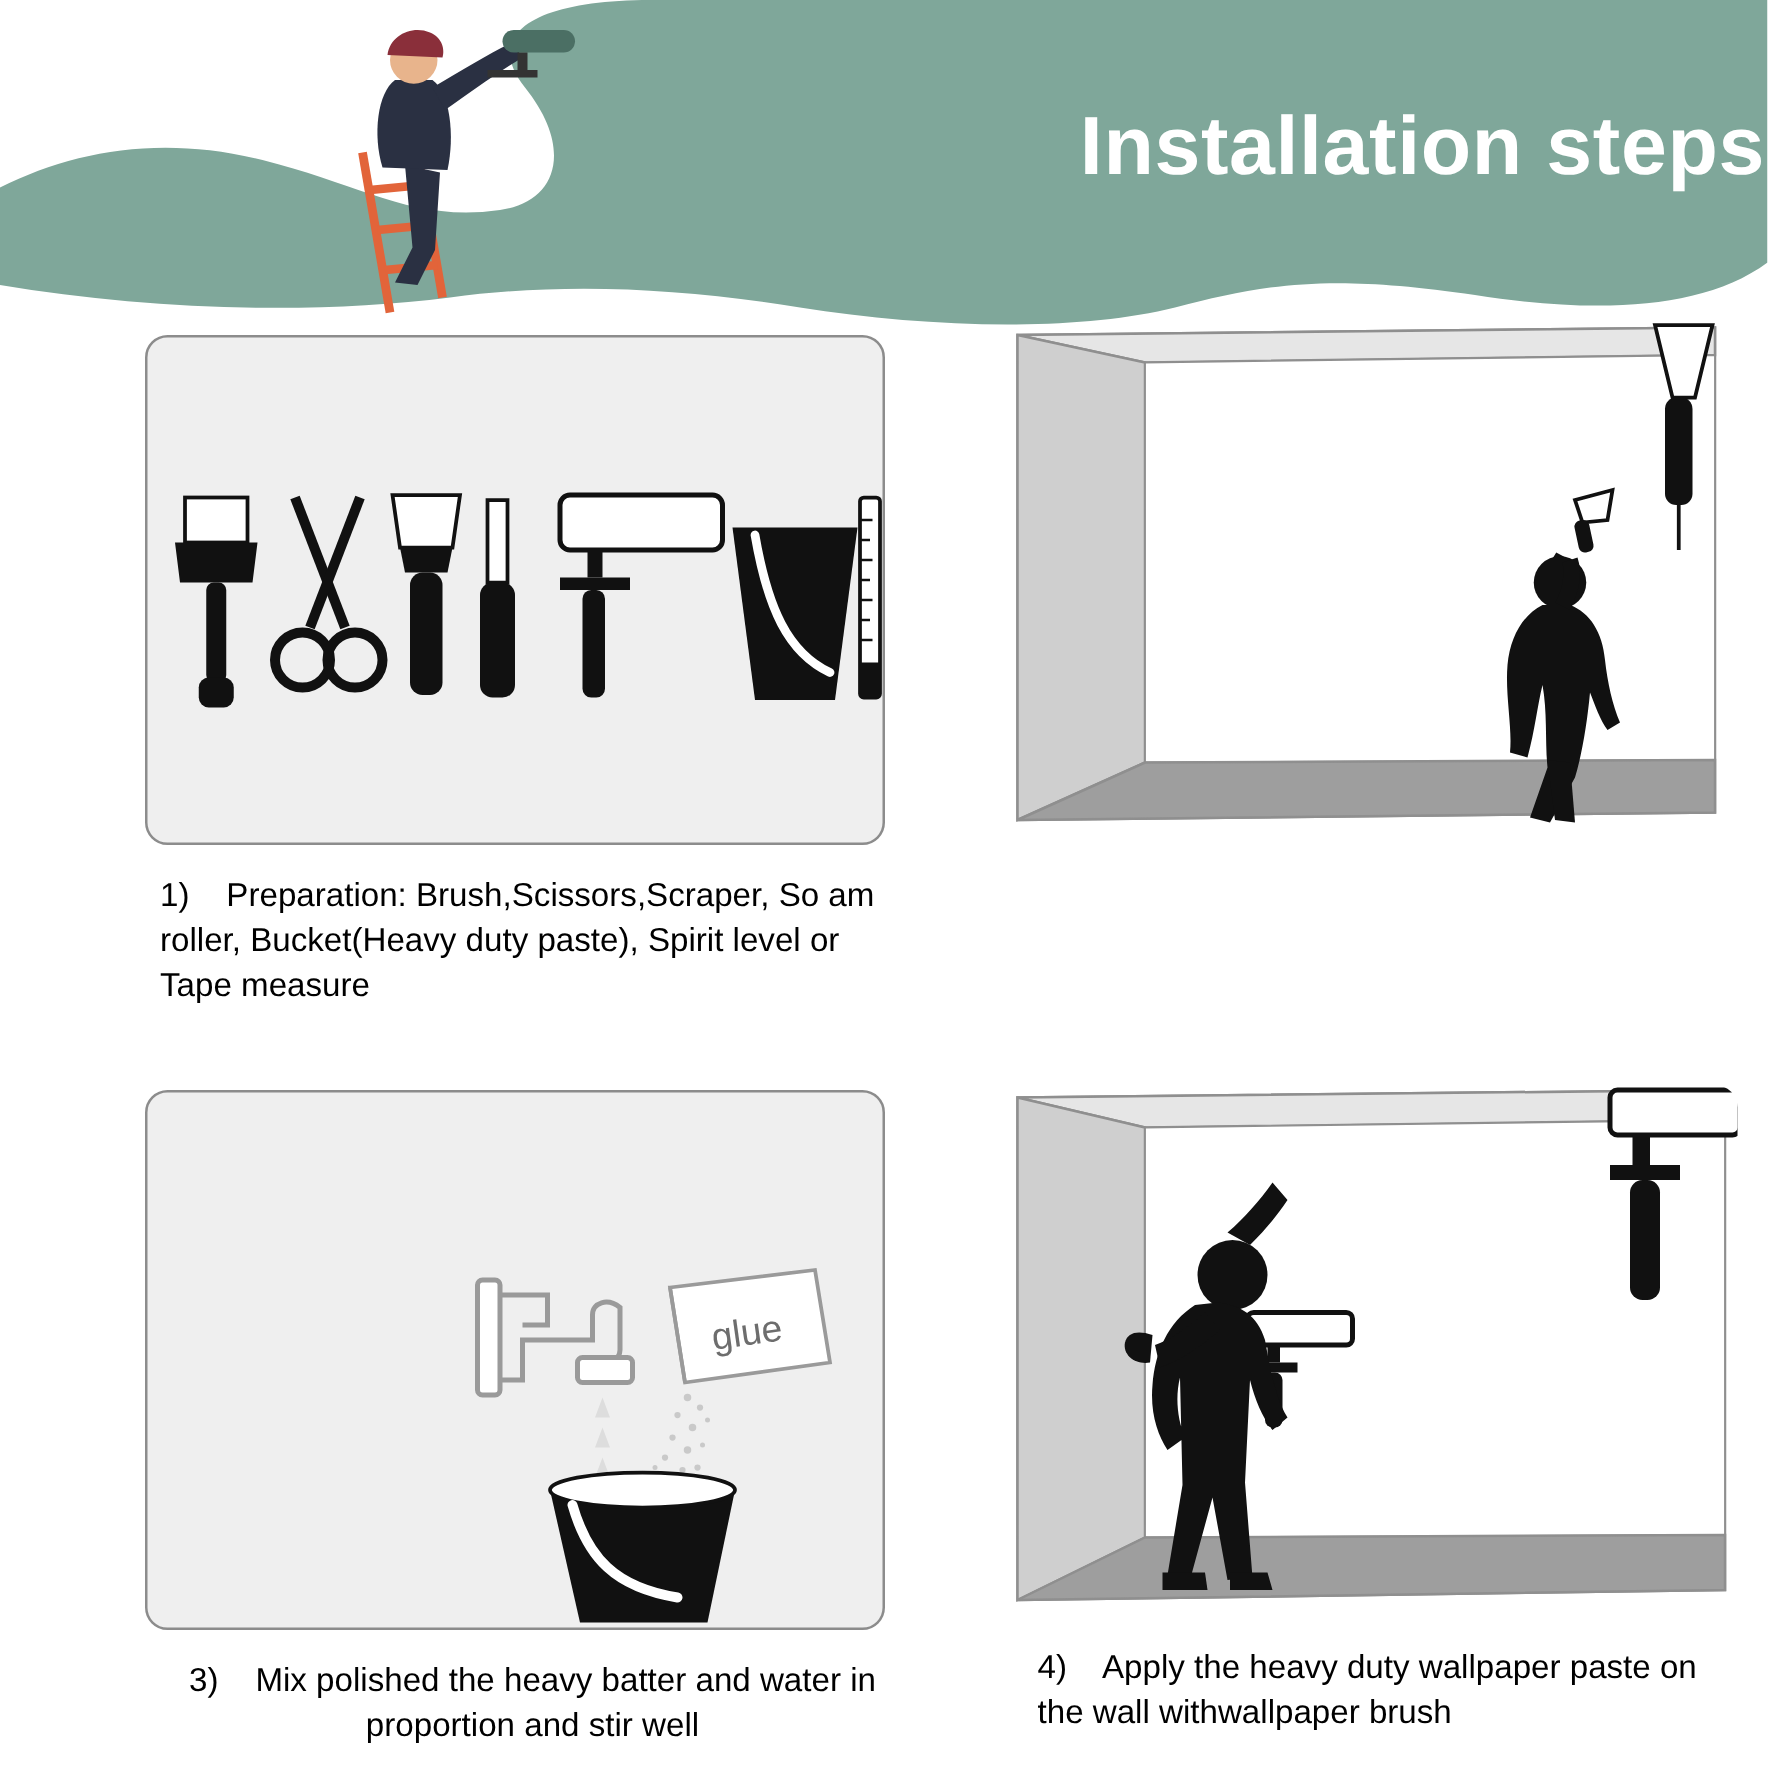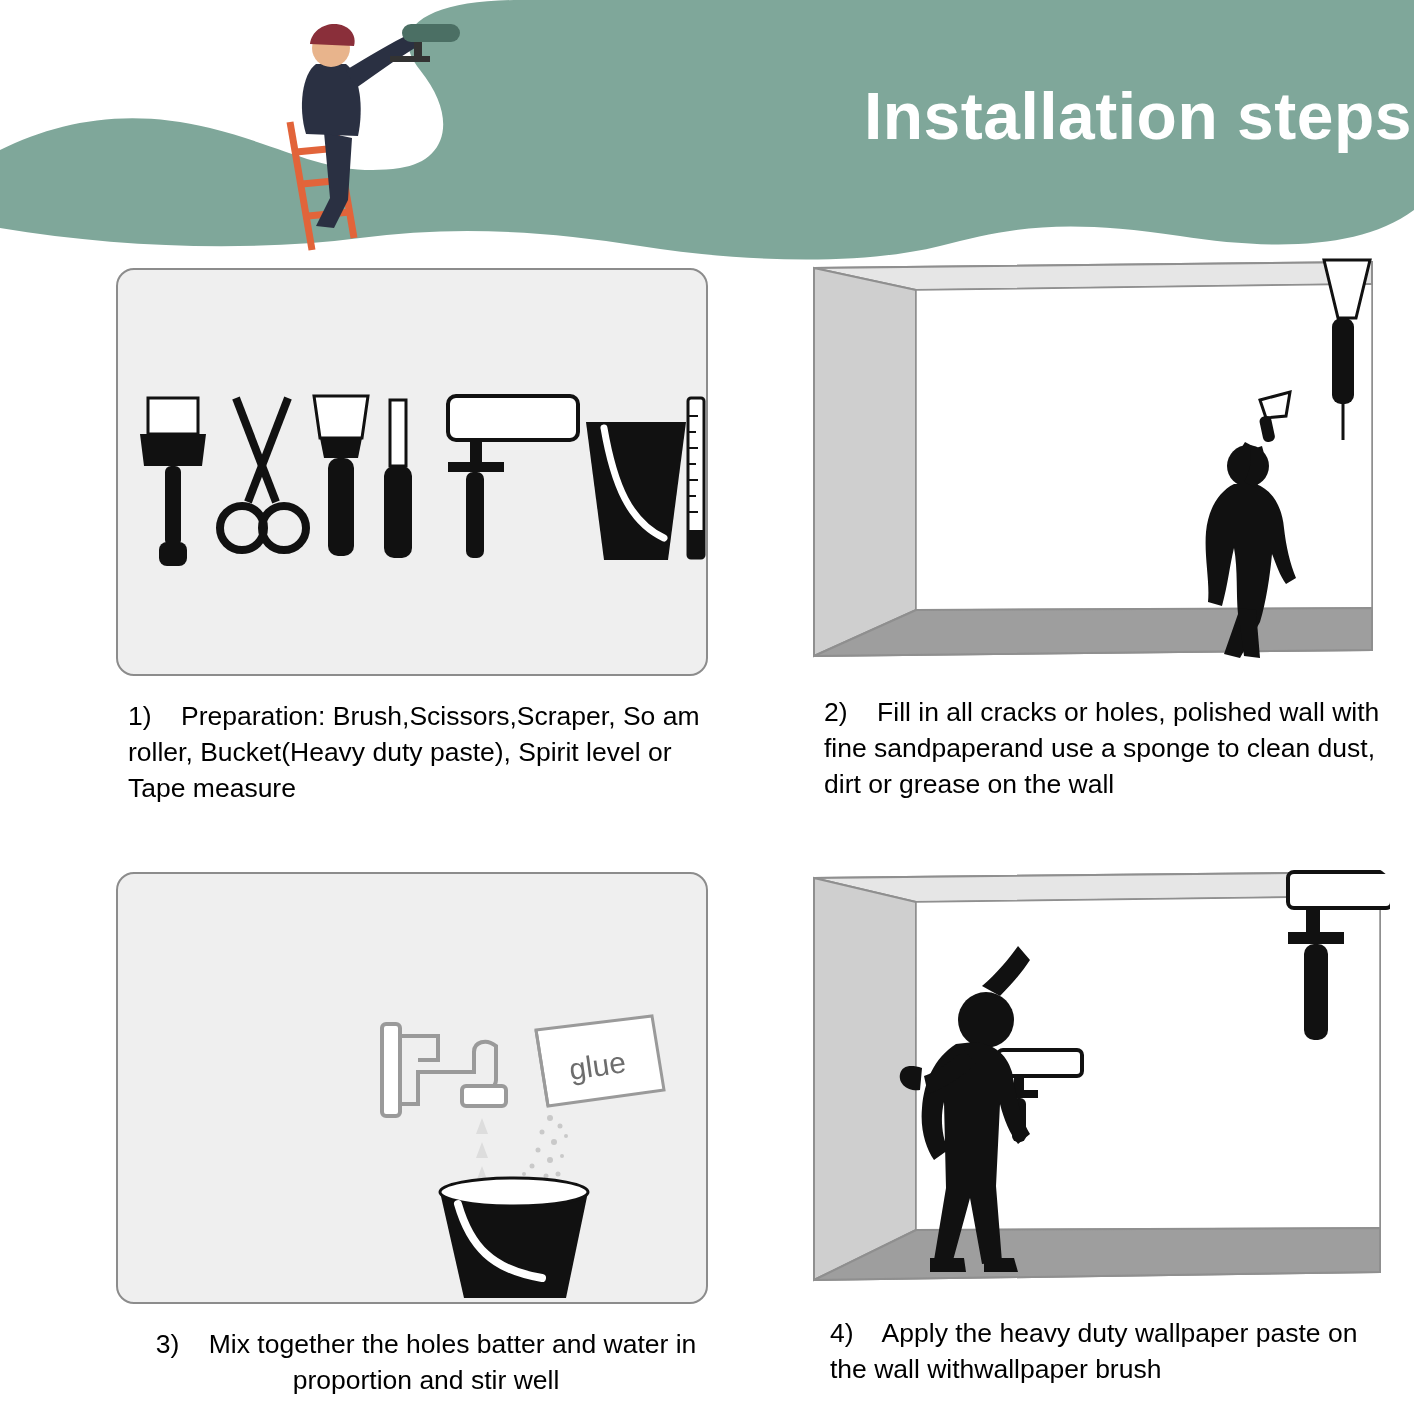--- a/index.html
+++ b/index.html
@@ -195,25 +195,20 @@
 
         <g fill="#111111">
           <path d="M441,184 C436,192 432,198 428,202 L440,214 C446,208 452,200 456,192 Z"></path>
           <circle cx="444" cy="208" r="21"></circle>
           <path d="M430,226 C414,234 404,252 402,274 C400,298 406,324 404,344 L418,348 C424,326 426,306 430,290 C434,312 432,336 434,356 L420,396 L436,400 L456,364 C462,344 466,318 468,296 C472,306 476,318 482,326 L492,320 C486,306 482,288 480,270 C478,248 468,232 452,226 Z"></path>
           <path d="M452,230 C460,214 462,200 458,188 L446,192 C448,202 446,214 440,224 Z"></path>
           <path d="M434,350 L440,398 L456,400 L452,352 Z"></path>
         </g>
       </svg>
     </div>
-    <div class="caption">
-      <span>2)</span>
-      <span>&nbsp;&nbsp;</span>
-      <span>Fill in all cracks or holes, polished wall with fine  sandpaperand use a sponge to clean dust, dirt or grease on the wall</span>
-    </div>
   </div>
 
   <div class="cell" id="cell3">
     <div class="panel">
       <svg width="588" height="428" viewBox="0 0 588 428">
 
         <g fill="none" stroke="#9a9a9a" stroke-width="4">
           <path d="M272,162 L272,230 L300,230 L300,198 L356,198 L356,178 C356,168 368,164 378,172 L378,206 C378,214 368,220 356,220"></path>
           <path d="M272,162 L320,162 L320,186 L300,186"></path>
           <rect x="264" y="150" width="18" height="92" rx="4" fill="#ffffff"></rect>
@@ -252,21 +247,21 @@
         <g>
           <path d="M322,318 L470,318 L448,424 L346,424 Z" fill="#111111"></path>
           <ellipse cx="396" cy="318" rx="74" ry="14" fill="#ffffff" stroke="#111" stroke-width="3"></ellipse>
           <path d="M340,330 C352,372 374,396 424,404" fill="none" stroke="#ffffff" stroke-width="8" stroke-linecap="round"></path>
         </g>
       </svg>
     </div>
     <div class="caption">
       <span>3)</span>
       <span>&nbsp;&nbsp;</span>
-      <span>Mix together the holes batter and water in proportion and stir well</span>
+      <span>Mix polished the heavy batter and water in proportion and stir well</span>
     </div>
   </div>
 
   <div class="cell" id="cell4">
     <div class="panel">
       <svg width="586" height="430" viewBox="0 0 586 430">
 
         <polygon points="10,10 576,4 576,404 10,412" fill="#ffffff" stroke="#8f8f8f" stroke-width="2"></polygon>
         <polygon points="10,10 112,34 576,28 576,4" fill="#e6e6e6" stroke="#8f8f8f" stroke-width="2"></polygon>
         <polygon points="10,10 112,34 112,362 10,412" fill="#cfcfcf" stroke="#8f8f8f" stroke-width="2"></polygon>

